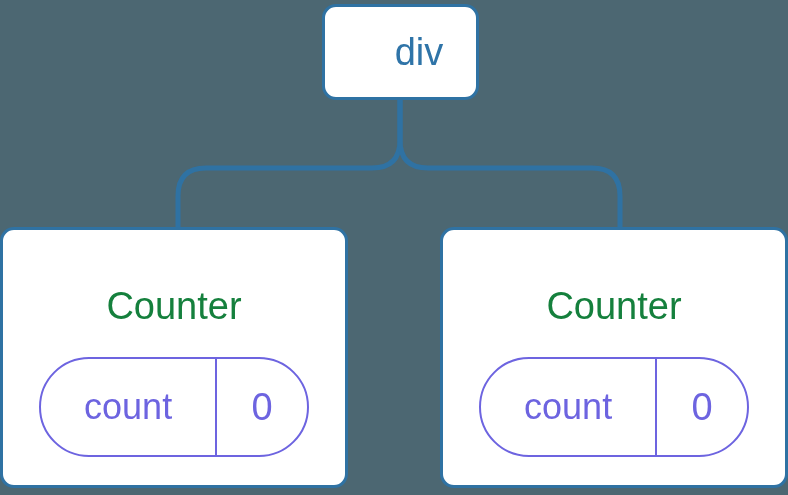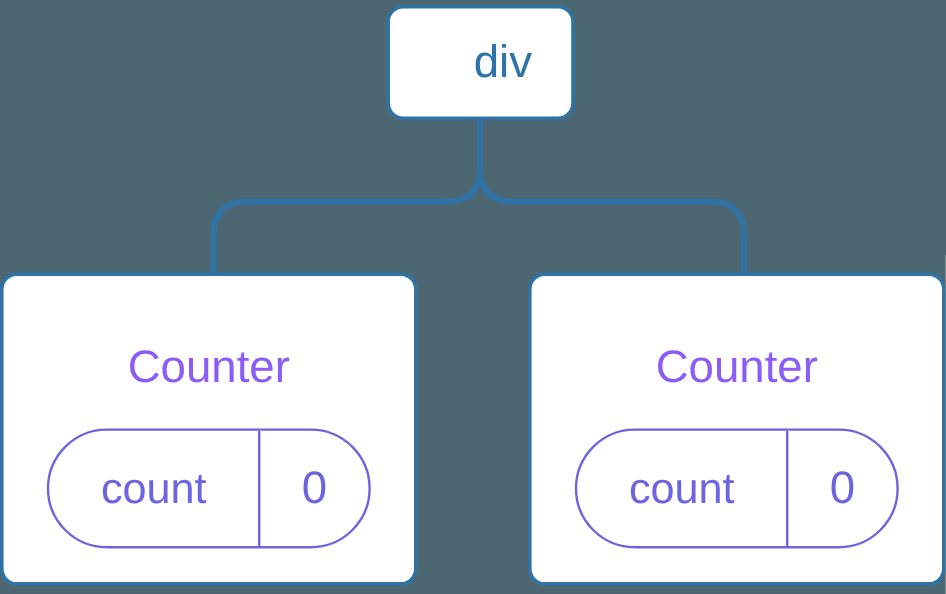--- a/index.html
+++ b/index.html
@@ -53,21 +53,21 @@
     flex-direction: column;
     align-items: center;
     justify-content: center;
     gap: 30px;
   }
   .card-left  { left: 0; }
   .card-right { left: 440px; }
   .card-title {
     font-size: 38px;
     font-weight: 500;
-    color: #8b5cf6;
+    color: #15803d;
     line-height: 1.1;
     margin-top: 28px;
   }
   .state-pill {
     width: 270px;
     height: 100px;
     border: 2px solid #6d64e0;
     border-radius: 50px;
     box-sizing: border-box;
     display: flex;

